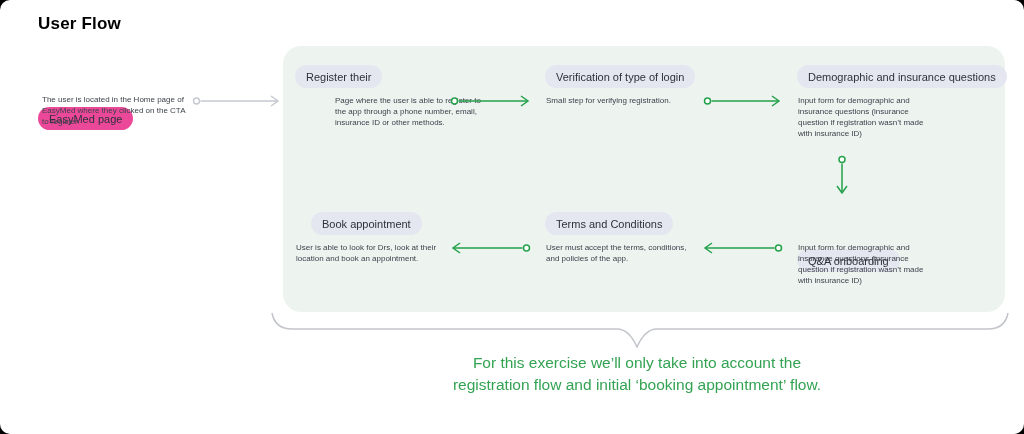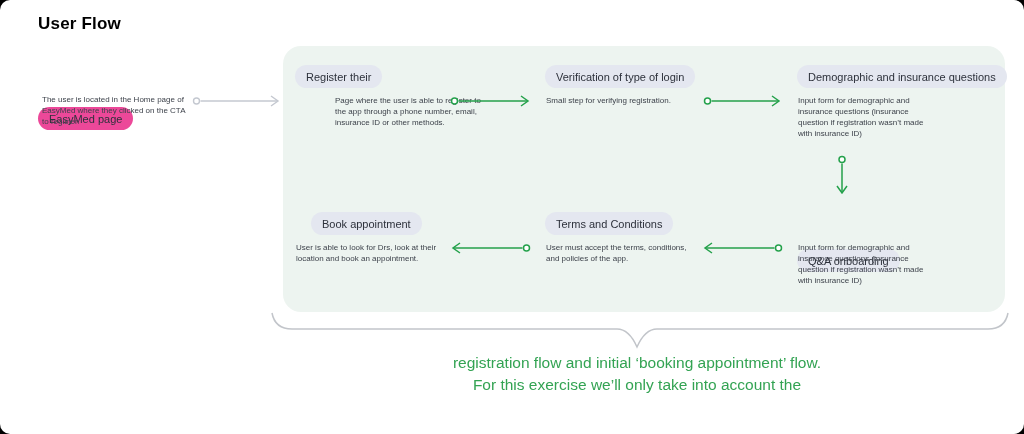--- a/index.html
+++ b/index.html
@@ -131,17 +131,17 @@
     <circle cx="77.5" cy="7" r="3" fill="#ffffff" stroke="#24a14b" stroke-width="1.5"></circle>
     <line x1="73.5" y1="7" x2="5" y2="7" stroke="#24a14b" stroke-width="1.5"></line>
     <path d="M11,2 L4,7 L11,12" fill="none" stroke="#24a14b" stroke-width="1.5"></path>
   </svg>
 
   <svg class="arrow-svg" style="left:265px; top:308px;" width="750" height="45" viewBox="0 0 750 45">
     <path d="M7,5 Q10,21 27,21 L352,21 Q364,21 372,39 Q380,21 392,21 L723,21 Q740,21 743,5" fill="none" stroke="#c2c5ca" stroke-width="1.5"></path>
   </svg>
 
   <div class="caption">
+    <div>For this exercise we’ll only take into account the</div>
     <div>registration flow and initial ‘booking appointment’ flow.</div>
-    <div>For this exercise we’ll only take into account the</div>
   </div>
 
 </div>
 
 </body></html>

